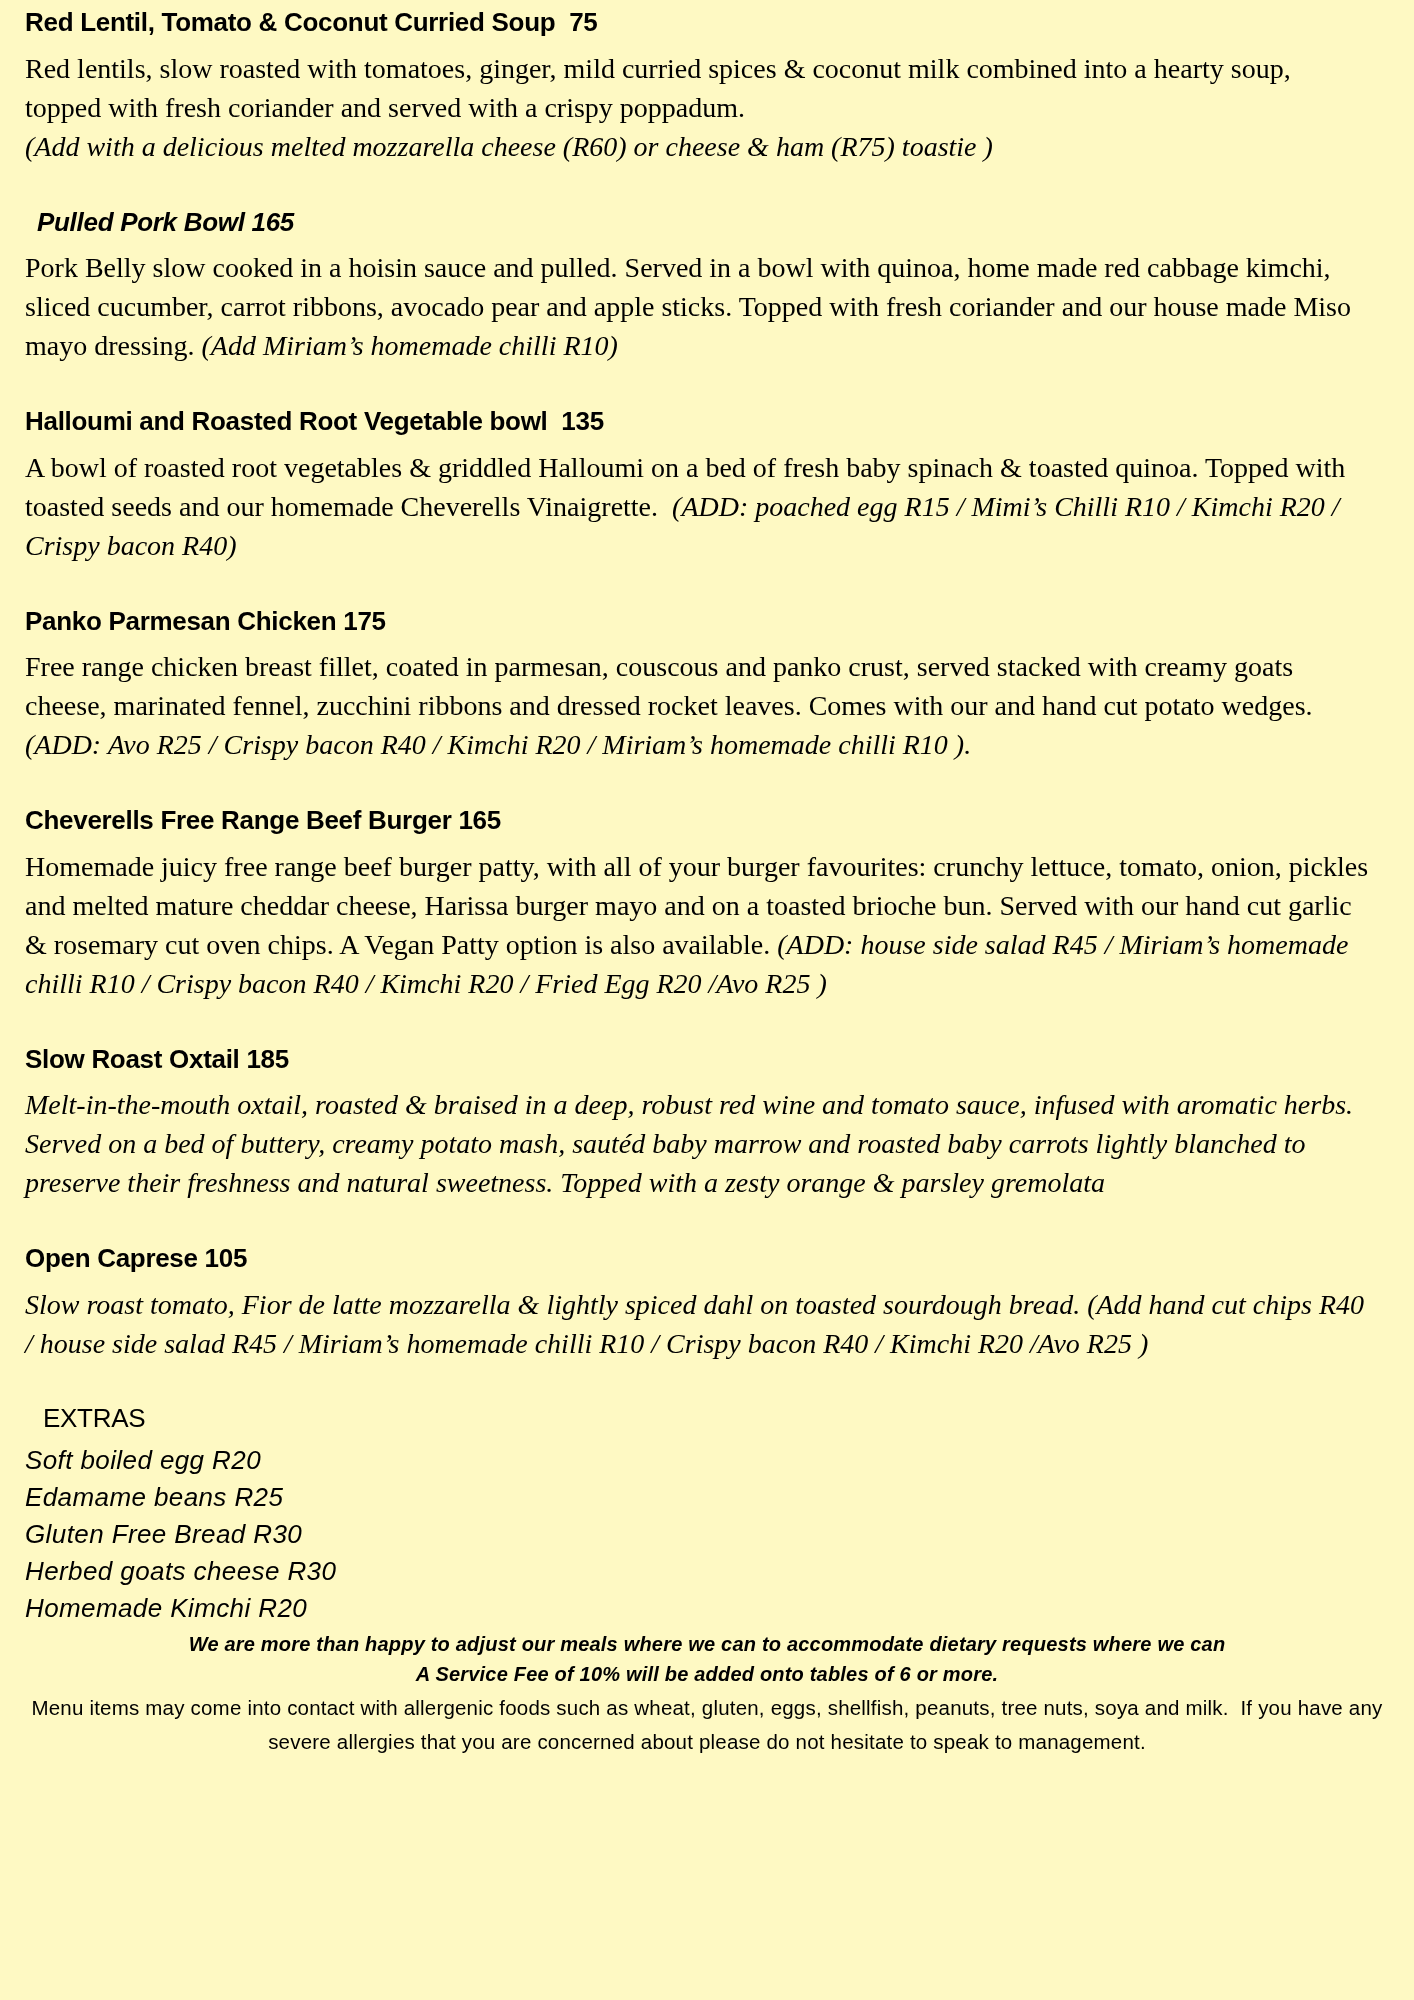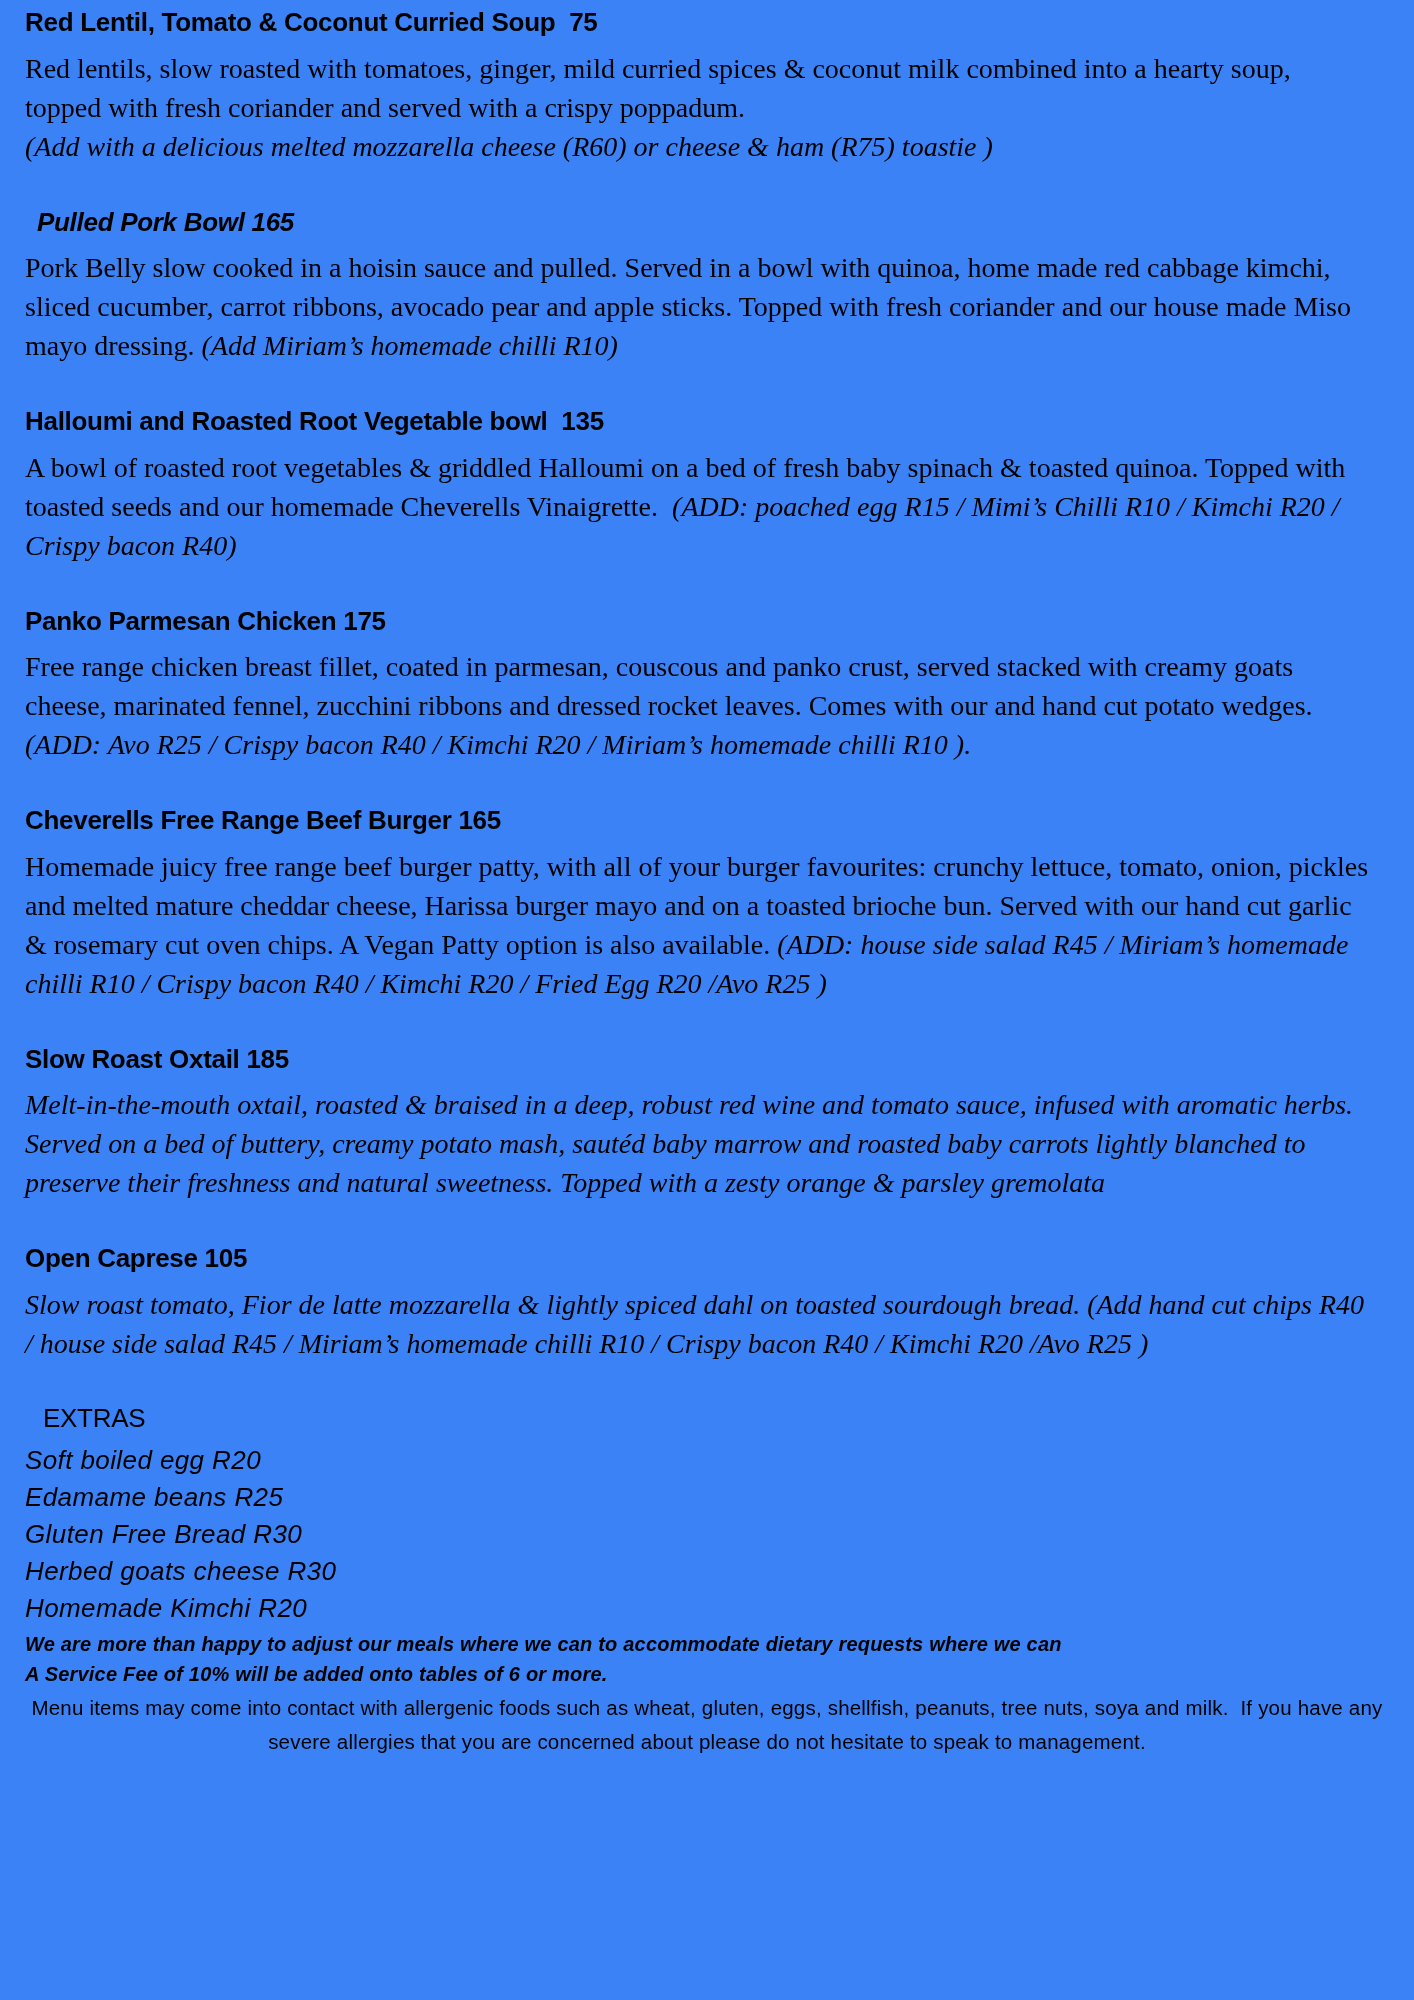--- a/index.html
+++ b/index.html
@@ -6,21 +6,21 @@
     margin: 0;
     padding: 0;
     background: #ffffff;
     color: #000000;
   }
   .page {
     width: 1414px;
     min-height: 2000px;
     box-sizing: border-box;
     padding: 6px 25px 10px 25px;
-    background: #3b82f6;
+    background: #fef9c3;
     overflow: hidden;
   }
   .menu-item {
     margin: 0 0 40px 0;
   }
   .item-title {
     font-family: "Liberation Sans", sans-serif;
     font-weight: 700;
     font-size: 26px;
     line-height: 1.25;
@@ -76,21 +76,21 @@
   }
   .footer {
     margin-top: 2px;
   }
   .footer-note {
     font-family: "Liberation Sans", sans-serif;
     font-weight: 700;
     font-style: italic;
     font-size: 20px;
     line-height: 30px;
-    text-align: left;
+    text-align: center;
     margin: 0;
     letter-spacing: 0.2px;
   }
   .footer-allergen {
     font-family: Liberation Sans, sans-serif;
     font-weight: 400;
     font-size: 20.5px;
     line-height: 34px;
     text-align: center;
     margin: 2px 0 0 0;

